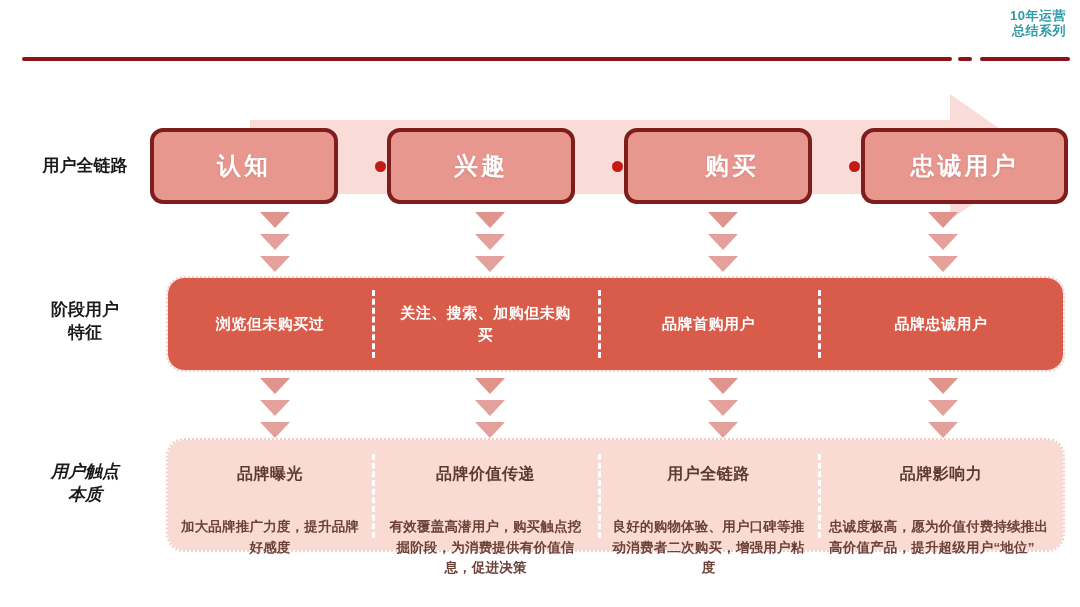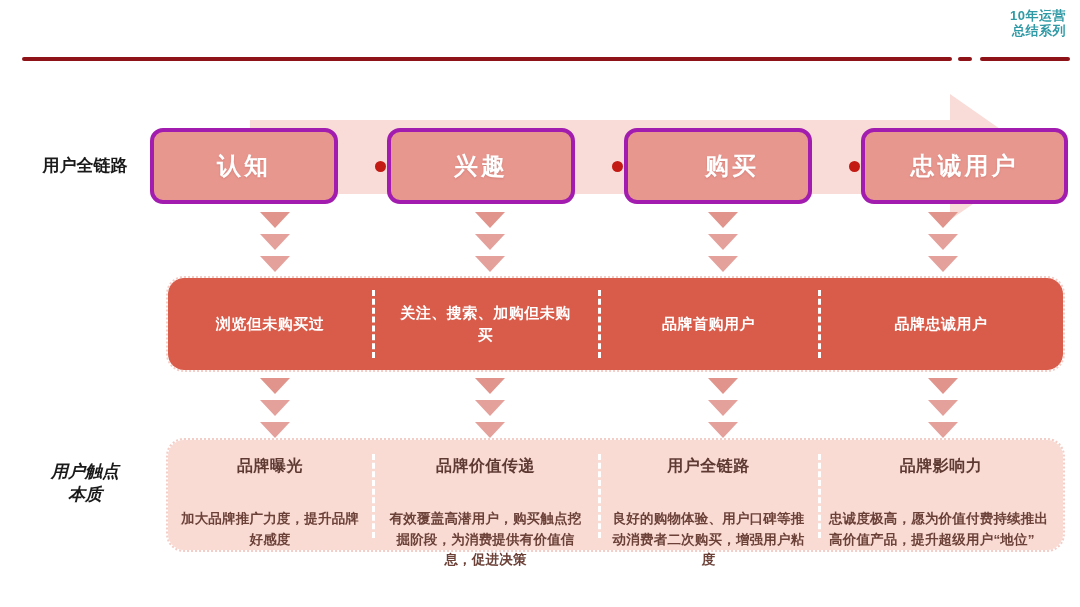--- a/index.html
+++ b/index.html
@@ -48,21 +48,21 @@
   }
   .rowlabel.l1{top:155px;}
   .rowlabel.l2{top:299px;}
   .rowlabel.l3{top:461px;font-style:italic;}
 
   
   .stage-row{position:absolute;left:150px;top:128px;width:918px;height:76px;}
   .stage{
     position:absolute;top:0;height:76px;
     background:#e8978f;
-    border:4px solid #a21caf;
+    border:4px solid #7f1d1d;
     border-radius:13px;
     box-sizing:border-box;
     display:flex;align-items:center;justify-content:center;
     color:#ffffff;font-size:24px;font-weight:700;letter-spacing:3px;
     text-shadow:0 1px 2px rgba(150,60,50,.25);
   }
   .stage.s0{left:0px;width:188px;}
   .stage.s1{left:237px;width:188px;}
   .stage.s2{left:474px;width:188px;padding-left:28px;}
   .stage.s3{left:711px;width:207px;}
@@ -110,21 +110,21 @@
   .vdash.v2{left:650px;}
 
   
   .band3{
     position:absolute;left:168px;top:440px;width:895px;height:110px;
     background:#f9dbd4;border-radius:16px;
     outline:2px dotted #f3cdc6;
   }
   .band3 .cell{
     position:absolute;top:0;height:110px;box-sizing:border-box;
-    padding:16px 10px 0 10px;
+    padding:24px 10px 0 10px;
   }
   .band3 .cell.b0{left:0;width:204px;}
   .band3 .cell.b1{left:205px;width:225px;}
   .band3 .cell.b2{left:431px;width:219px;}
   .band3 .cell.b3{left:651px;width:244px;}
   .tp-title{
     font-size:16px;font-weight:700;color:#5e3a33;
     text-align:center;margin-bottom:4px;letter-spacing:.5px;
   }
   .tp-body{
@@ -146,20 +146,24 @@
     <div>10年运营</div>
     <div>总结系列</div>
   </div>
   <div class="rule r-main"></div>
   <div class="rule r-dot"></div>
   <div class="rule r-end"></div>
 
   <div class="bigarrow"></div>
 
   <div class="rowlabel l1">用户全链路</div>
+  <div class="rowlabel l2">
+    <div>阶段用户</div>
+    <div>特征</div>
+  </div>
   <div class="rowlabel l3">
     <div>用户触点</div>
     <div>本质</div>
   </div>
 
   <div class="stage-row">
     <div class="stage s0">认知</div>
     <div class="stage s1">兴趣</div>
     <div class="stage s2">购买</div>
     <div class="stage s3">忠诚用户</div>

